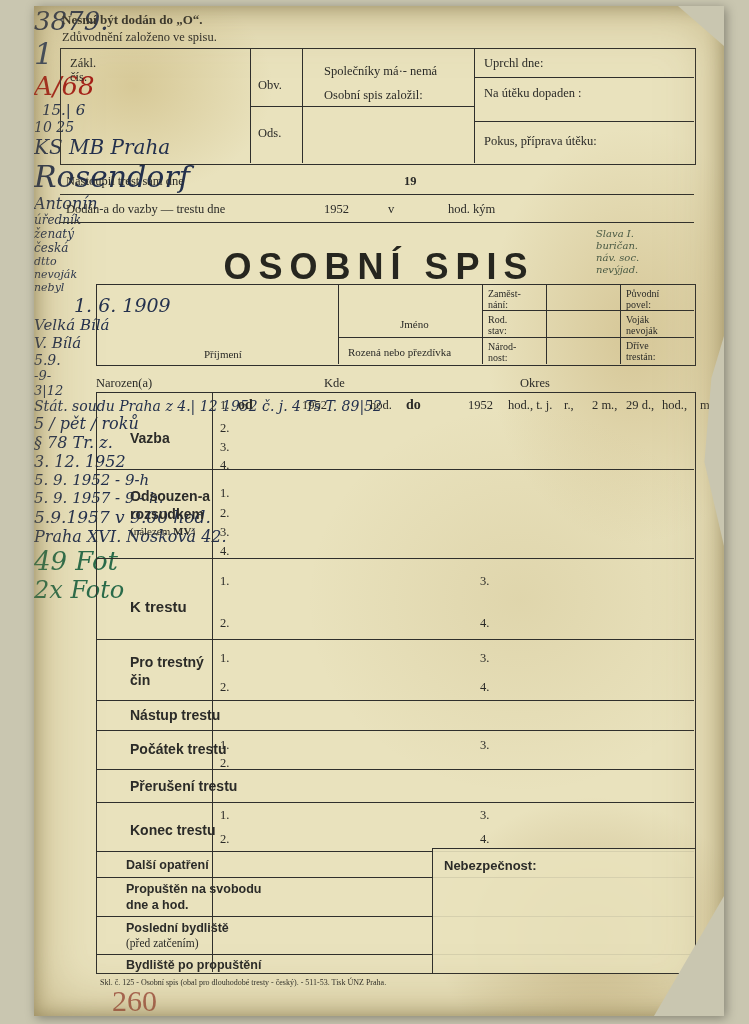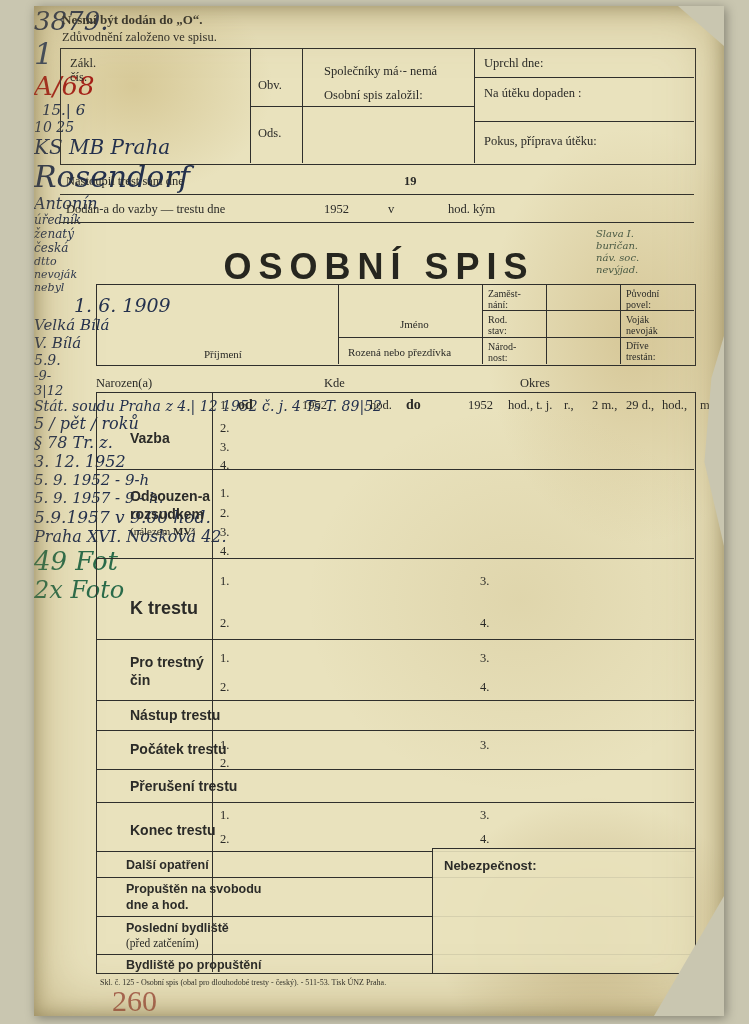--- a/index.html
+++ b/index.html
@@ -204,21 +204,21 @@
 
     <div class="t b" style="left:96px;top:482px;font-size:14px;font-family:'Liberation Sans',sans-serif;">Odsouzen-a</div>
     <div class="t b" style="left:96px;top:500px;font-size:14px;font-family:'Liberation Sans',sans-serif;">rozsudkem</div>
     <div class="t" style="left:96px;top:519px;font-size:11px;">(nálezem <span class="b">MV</span>)</div>
     <div class="t" style="left:186px;top:480px;">1.</div>
     <div class="t" style="left:186px;top:500px;">2.</div>
     <div class="t" style="left:186px;top:519px;">3.</div>
     <div class="t" style="left:186px;top:538px;">4.</div>
     <div class="hand" style="left:206px;top:474px;font-size:14px;">Stát. soudu   Praha   z     4.| 12    1952  č. j. 4 Ts T. 89|52</div>
 
-    <div class="t b" style="left:96px;top:592px;font-size:18px;font-family:'Liberation Sans',sans-serif;">K trestu</div>
+    <div class="t b" style="left:96px;top:592px;font-size:15px;font-family:'Liberation Sans',sans-serif;">K trestu</div>
     <div class="t" style="left:186px;top:568px;">1.</div>
     <div class="t" style="left:186px;top:610px;">2.</div>
     <div class="t" style="left:446px;top:568px;">3.</div>
     <div class="t" style="left:446px;top:610px;">4.</div>
     <div class="hand" style="left:212px;top:562px;font-size:16px;">5 / pět / roků</div>
 
     <div class="t b" style="left:96px;top:648px;font-size:14px;font-family:'Liberation Sans',sans-serif;">Pro trestný</div>
     <div class="t b" style="left:96px;top:666px;font-size:14px;font-family:'Liberation Sans',sans-serif;">čin</div>
     <div class="t" style="left:186px;top:645px;">1.</div>
     <div class="t" style="left:186px;top:674px;">2.</div>

